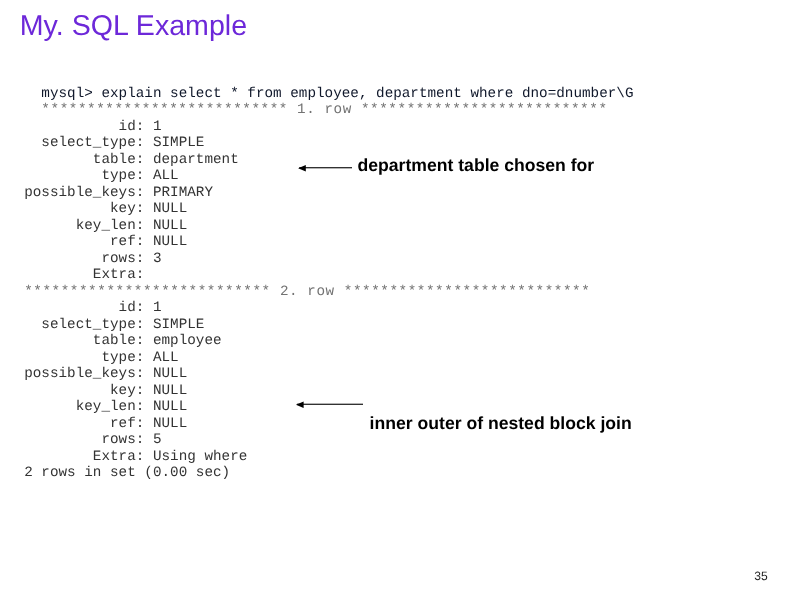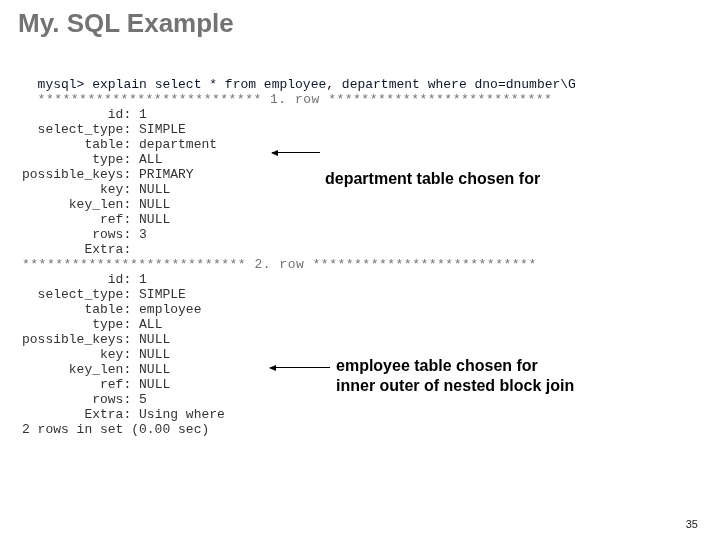--- a/index.html
+++ b/index.html
@@ -10,22 +10,22 @@
       background: #fff;
       font-family: Verdana, Arial, sans-serif;
       position: relative;
       overflow: hidden;
     }
     .title {
       position: absolute;
       top: 8px;
       left: 18px;
       font-size: 26px;
-      font-weight: bold;
-      color: #737373;
+      font-weight: normal;
+      color: #6d28d9;
     }
     .explain-block {
       position: absolute;
       left: 22px;
       top: 62px;
       font-family: "Courier New", Courier, monospace;
       font-size: 13px;
       line-height: 15px;
       color: #333;
       filter: blur(0.3px);
@@ -44,21 +44,21 @@
       display: block;
     }
     .annotation {
       position: absolute;
       font-family: Verdana, Arial, sans-serif;
       font-size: 16px;
       font-weight: bold;
       color: #000;
       line-height: 20px;
     }
-    .anno1 { top: 141px; left: 325px; width: 320px; margin-top: 28px; }
+    .anno1 { top: 141px; left: 325px; width: 320px; }
     .anno2 { top: 356px; left: 336px; width: 320px; }
     .arrow {
       position: absolute;
       height: 0;
       border-top: 1px solid #000;
     }
     .arrow::before {
       content: "";
       position: absolute;
       left: -1px;
@@ -88,18 +88,18 @@
 <span class="kv"><span>           id:</span> <span>1</span></span><span class="kv"><span>  select_type:</span> <span>SIMPLE</span></span><span class="kv"><span>        table:</span> <span>department</span></span><span class="kv"><span>         type:</span> <span>ALL</span></span><span class="kv"><span>possible_keys:</span> <span>PRIMARY</span></span><span class="kv"><span>          key:</span> <span>NULL</span></span><span class="kv"><span>      key_len:</span> <span>NULL</span></span><span class="kv"><span>          ref:</span> <span>NULL</span></span><span class="kv"><span>         rows:</span> <span>3</span></span><span class="kv"><span>        Extra:</span> <span></span></span><span class="row-header">*************************** 2. row ***************************</span>
 <span class="kv"><span>           id:</span> <span>1</span></span><span class="kv"><span>  select_type:</span> <span>SIMPLE</span></span><span class="kv"><span>        table:</span> <span>employee</span></span><span class="kv"><span>         type:</span> <span>ALL</span></span><span class="kv"><span>possible_keys:</span> <span>NULL</span></span><span class="kv"><span>          key:</span> <span>NULL</span></span><span class="kv"><span>      key_len:</span> <span>NULL</span></span><span class="kv"><span>          ref:</span> <span>NULL</span></span><span class="kv"><span>         rows:</span> <span>5</span></span><span class="kv"><span>        Extra:</span> <span>Using where</span></span><span>2 rows in set (0.00 sec)</span>
 </div>
 
 <div class="annotation anno1">
   <span>department table chosen for</span><br>
 </div>
 <div class="arrow arrow1"></div>
 
 <div class="annotation anno2">
-  <span>employee table chosen for</span><br>
+  <br>
   <span>inner outer of nested block join</span>
 </div>
 <div class="arrow arrow2"></div>
 
 <div class="page-num">35</div>
 
 </body></html>

